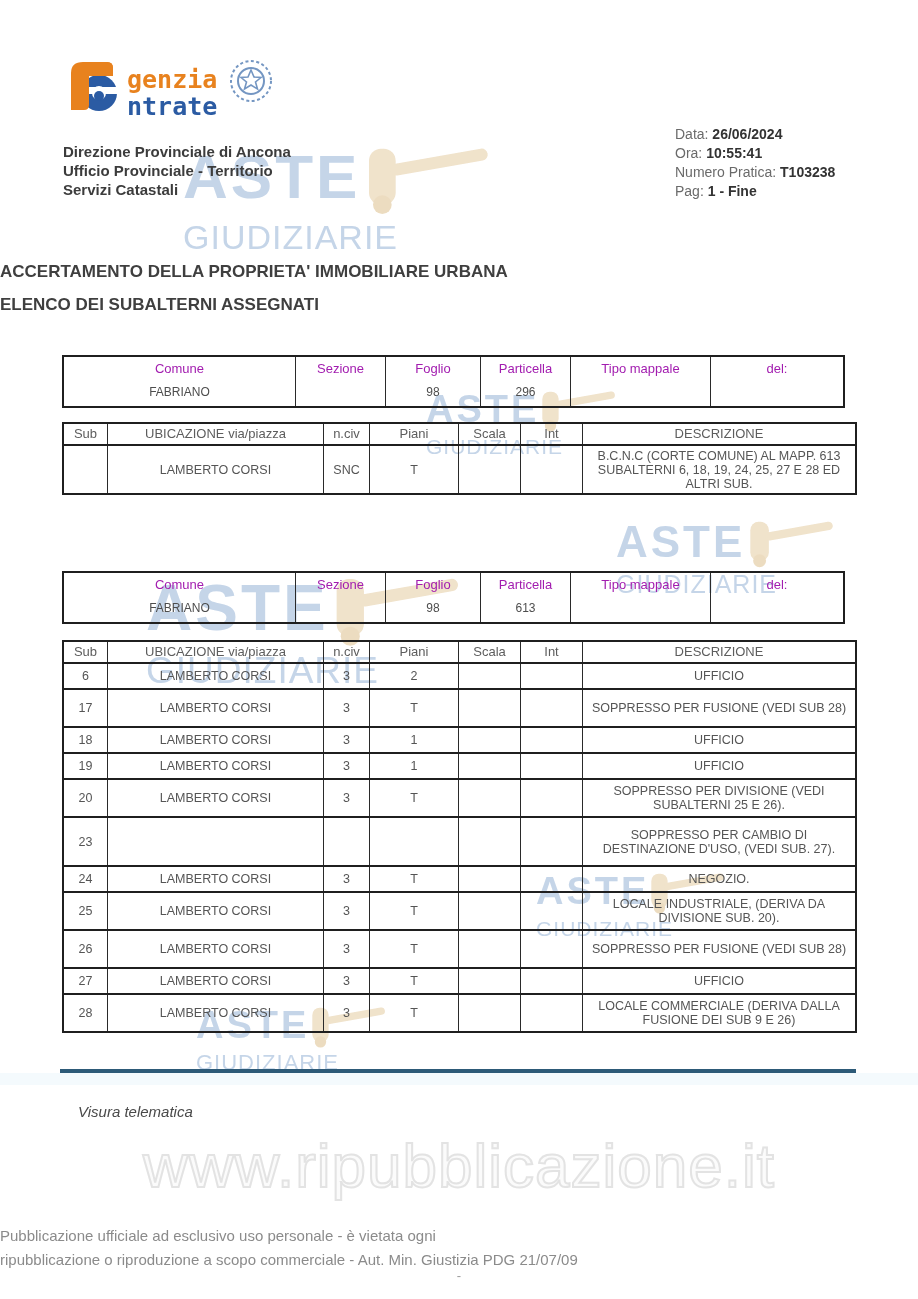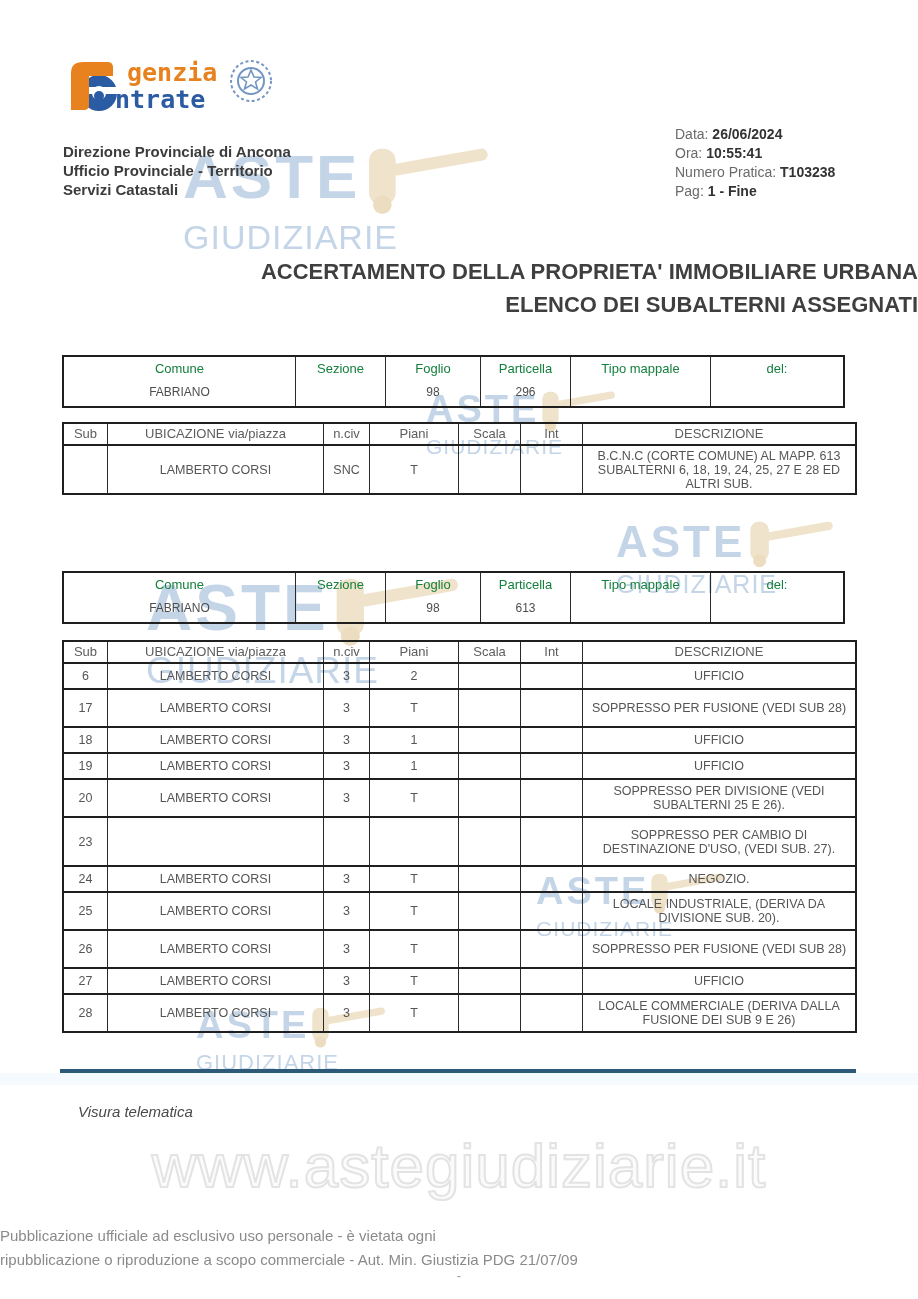--- a/index.html
+++ b/index.html
@@ -22,37 +22,37 @@
   .wm5 { left:536px; top:872px; }  .wm5 .wm-aste{font-size:38px;} .wm5 .wm-giud{font-size:21px;} .wm5 svg{width:90px;height:44px;}
   .wm6 { left:196px; top:1006px; } .wm6 .wm-aste{font-size:38px;} .wm6 .wm-giud{font-size:22px;} .wm6 svg{width:92px;height:44px;}
   .url-wm {
     position:absolute; z-index:1; left:0; top:1130px; width:100%;
     text-align:center; font-size:62px; font-weight:400; letter-spacing:1px;
     color:#fbfbfb; -webkit-text-stroke:2px #e3e3e3;
   }
   
   .content { position:relative; z-index:2; }
   .logo { position:absolute; left:63px; top:55px; display:flex; align-items:flex-start; }
-  .logo-text { font-family:"DejaVu Sans Mono", monospace; font-weight:bold; font-size:25px; line-height:27px; margin-left:2px; margin-top:4px; }
+  .logo-text { font-family:"DejaVu Sans Mono", monospace; font-weight:bold; font-size:25px; line-height:27px; margin-left:2px; margin-top:11px;text-align:right; }
   .lt1 { color:#e8821e; }
   .lt2 { color:#2b5ba3; margin-left:-12px; }
   .office { position:absolute; left:63px; top:142px; font-size:15px; font-weight:bold; color:#3c3c3c; line-height:19px; }
   .info { position:absolute; left:675px; top:125px; font-size:14px; line-height:19px; }
   .info .lbl { color:#6a6a6a; }
   .info .val { color:#333333; font-weight:bold; }
-  .doc-title { position:absolute; left:0; top:255px; width:100%; text-align:right;
-    font-size:22px; font-weight:bold; color:#3f3f3f; line-height:33px;padding-left:40px; }
+  .doc-title { position:absolute; left:0; top:255px; width:100%; text-align:left;
+    font-size:17px; font-weight:bold; color:#3f3f3f; line-height:33px; }
   
   .ptable { position:absolute; left:62px; width:783px; height:53px;
     display:grid; grid-template-columns:231px 90px 95px 90px 140px 1fr;
     border:2px solid #1f1f1f; background:transparent; }
   .ptable > div { border-left:1px solid #2a2a2a; display:flex; flex-direction:column;
     justify-content:space-between; align-items:center; padding:4px 2px 7px 2px; }
   .ptable > div:first-child { border-left:none; }
-  .pt-h { font-size:13px; color:#15803d;text-align:center; }
+  .pt-h { font-size:13px; color:#a21caf;text-align:center; }
   .pt-v { font-size:12px; color:#4d4d4d; }
   .ptA { top:355px; } .ptB { top:571px; }
   
   .stable { position:absolute; left:62px; width:795px; border:2px solid #1f1f1f; }
   .srow { display:grid; grid-template-columns:43px 216px 46px 89px 62px 62px 1fr; border-top:2px solid #1f1f1f; }
   .srow:first-child { border-top:none; }
   .srow > div { border-left:1px solid #2a2a2a; display:flex; align-items:center;
     justify-content:center; text-align:center; font-size:12.5px; color:#555555;
     padding:2px 4px; line-height:14px; min-height:24px; }
   .srow > div:first-child { border-left:none; }
@@ -133,21 +133,21 @@
     <div class="wm-top">
       <span class="wm-aste">ASTE</span>
       <svg class="wm-gavel" viewBox="0 0 110 54">
         <rect x="10" y="2" width="20" height="42" rx="9" fill="#ead7b6"></rect>
         <rect x="26" y="14" width="74" height="9" rx="4.5" fill="#ead7b6" transform="rotate(-10 26 18)"></rect>
         <circle cx="20" cy="44" r="7" fill="#e5cfa8"></circle>
       </svg>
     </div>
     <div class="wm-giud">GIUDIZIARIE</div>
   </div>
-  <div class="url-wm">www.astegiudiziarie.it</div>
+  <div class="url-wm">www.ripubblicazione.it</div>
 
   <div class="content">
 
     <div class="logo">
       <svg width="62" height="62" viewBox="0 0 62 62">
         <circle cx="36" cy="38" r="18" fill="#2b5ba3"></circle>
         <rect x="17" y="32" width="37" height="7" fill="#ffffff"></rect>
         <circle cx="36" cy="38" r="7" fill="#ffffff"></circle>
         <circle cx="36" cy="41" r="5" fill="#2b5ba3"></circle>
         <path d="M8,55 L8,18 Q8,7 20,7 L44,7 Q50,7 50,13 L50,21 L26,21 L26,50 Q26,55 21,55 Z" fill="#e8821e"></path>

